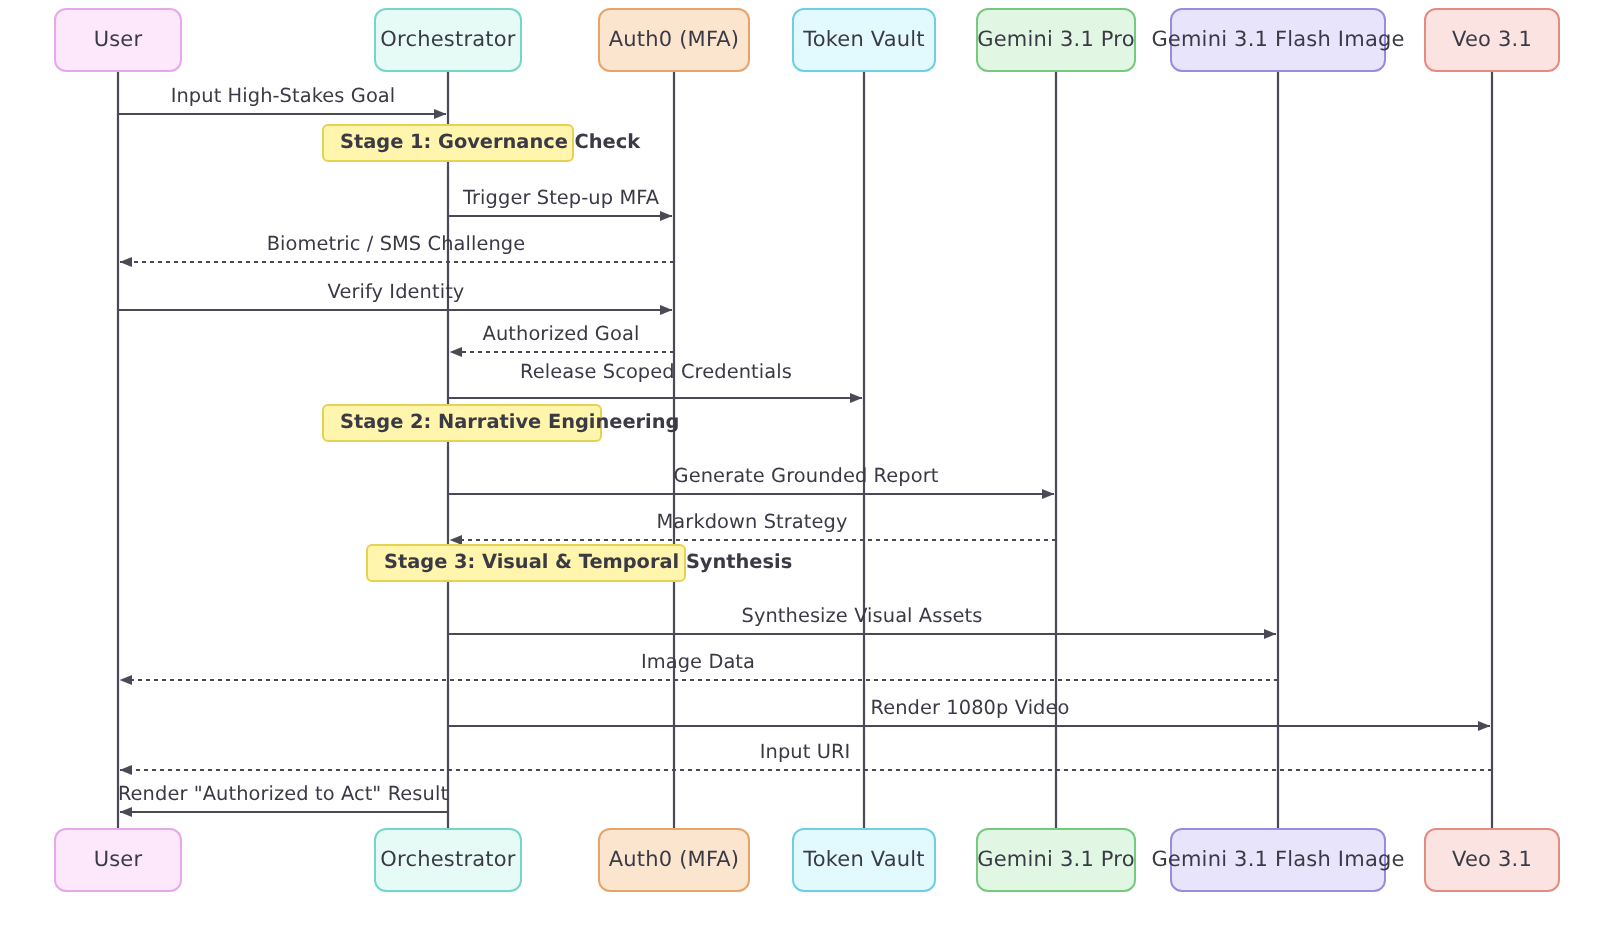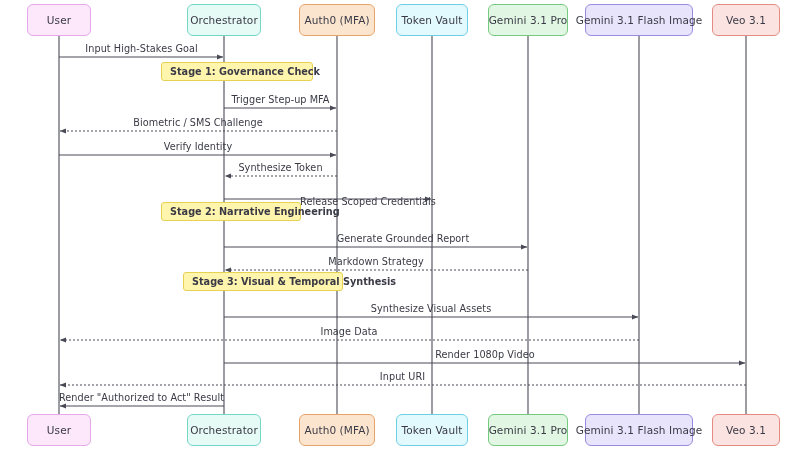--- a/index.html
+++ b/index.html
@@ -122,33 +122,33 @@
       <div class="participant-box" style="left: 712px; top: 4px; width: 68px; height: 32px; background: rgb(251, 227, 225); border-color: rgb(229, 140, 130);">
         <span>Veo 3.1</span>
       </div>
     </div>
 
   <div id="message-labels">
       <div class="msg-label" style="left: 141.5px; top: 43px;">Input High-Stakes Goal</div>
       <div class="msg-label" style="left: 280.5px; top: 94px;">Trigger Step-up MFA</div>
       <div class="msg-label" style="left: 198px; top: 117px;">Biometric / SMS Challenge</div>
       <div class="msg-label" style="left: 198px; top: 141px;">Verify Identity</div>
-      <div class="msg-label" style="left: 280.5px; top: 162px;">Synthesize Token</div>
-      <div class="msg-label" style="left: 328px; top: 196px; margin-left: 40px;">Release Scoped Credentials</div>
+      <div class="msg-label" style="left: 280.5px; top: 162px;">Authorized Goal</div>
+      <div class="msg-label" style="left: 328px; top: 181px;">Release Scoped Credentials</div>
       <div class="msg-label" style="left: 376px; top: 233px; margin-left: 27px;">Generate Grounded Report</div>
       <div class="msg-label" style="left: 376px; top: 256px;">Markdown Strategy</div>
       <div class="msg-label" style="left: 431px; top: 303px;">Synthesize Visual Assets</div>
       <div class="msg-label" style="left: 349px; top: 326px;">Image Data</div>
       <div class="msg-label" style="left: 485px; top: 349px;">Render 1080p Video</div>
       <div class="msg-label" style="left: 402.5px; top: 371px;">Input URI</div>
       <div class="msg-label" style="left: 141.5px; top: 392px;">Render "Authorized to Act" Result</div>
     </div>
 
   <div id="note-boxes">
-      <div class="note-box" style="left: 161px; top: 62px; width: 152px;">
+      <div class="note-box" style="left: 161px; top: 62px; width: 126px;">
         <span>Stage 1: Governance Check</span>
       </div>
       <div class="note-box" style="left: 161px; top: 202px; width: 140px;">
         <span>Stage 2: Narrative Engineering</span>
       </div>
       <div class="note-box" style="left: 149px; top: 272px; width: 160px; margin-left: 34px;">
         <span>Stage 3: Visual &amp; Temporal Synthesis</span>
       </div>
     </div>
 

